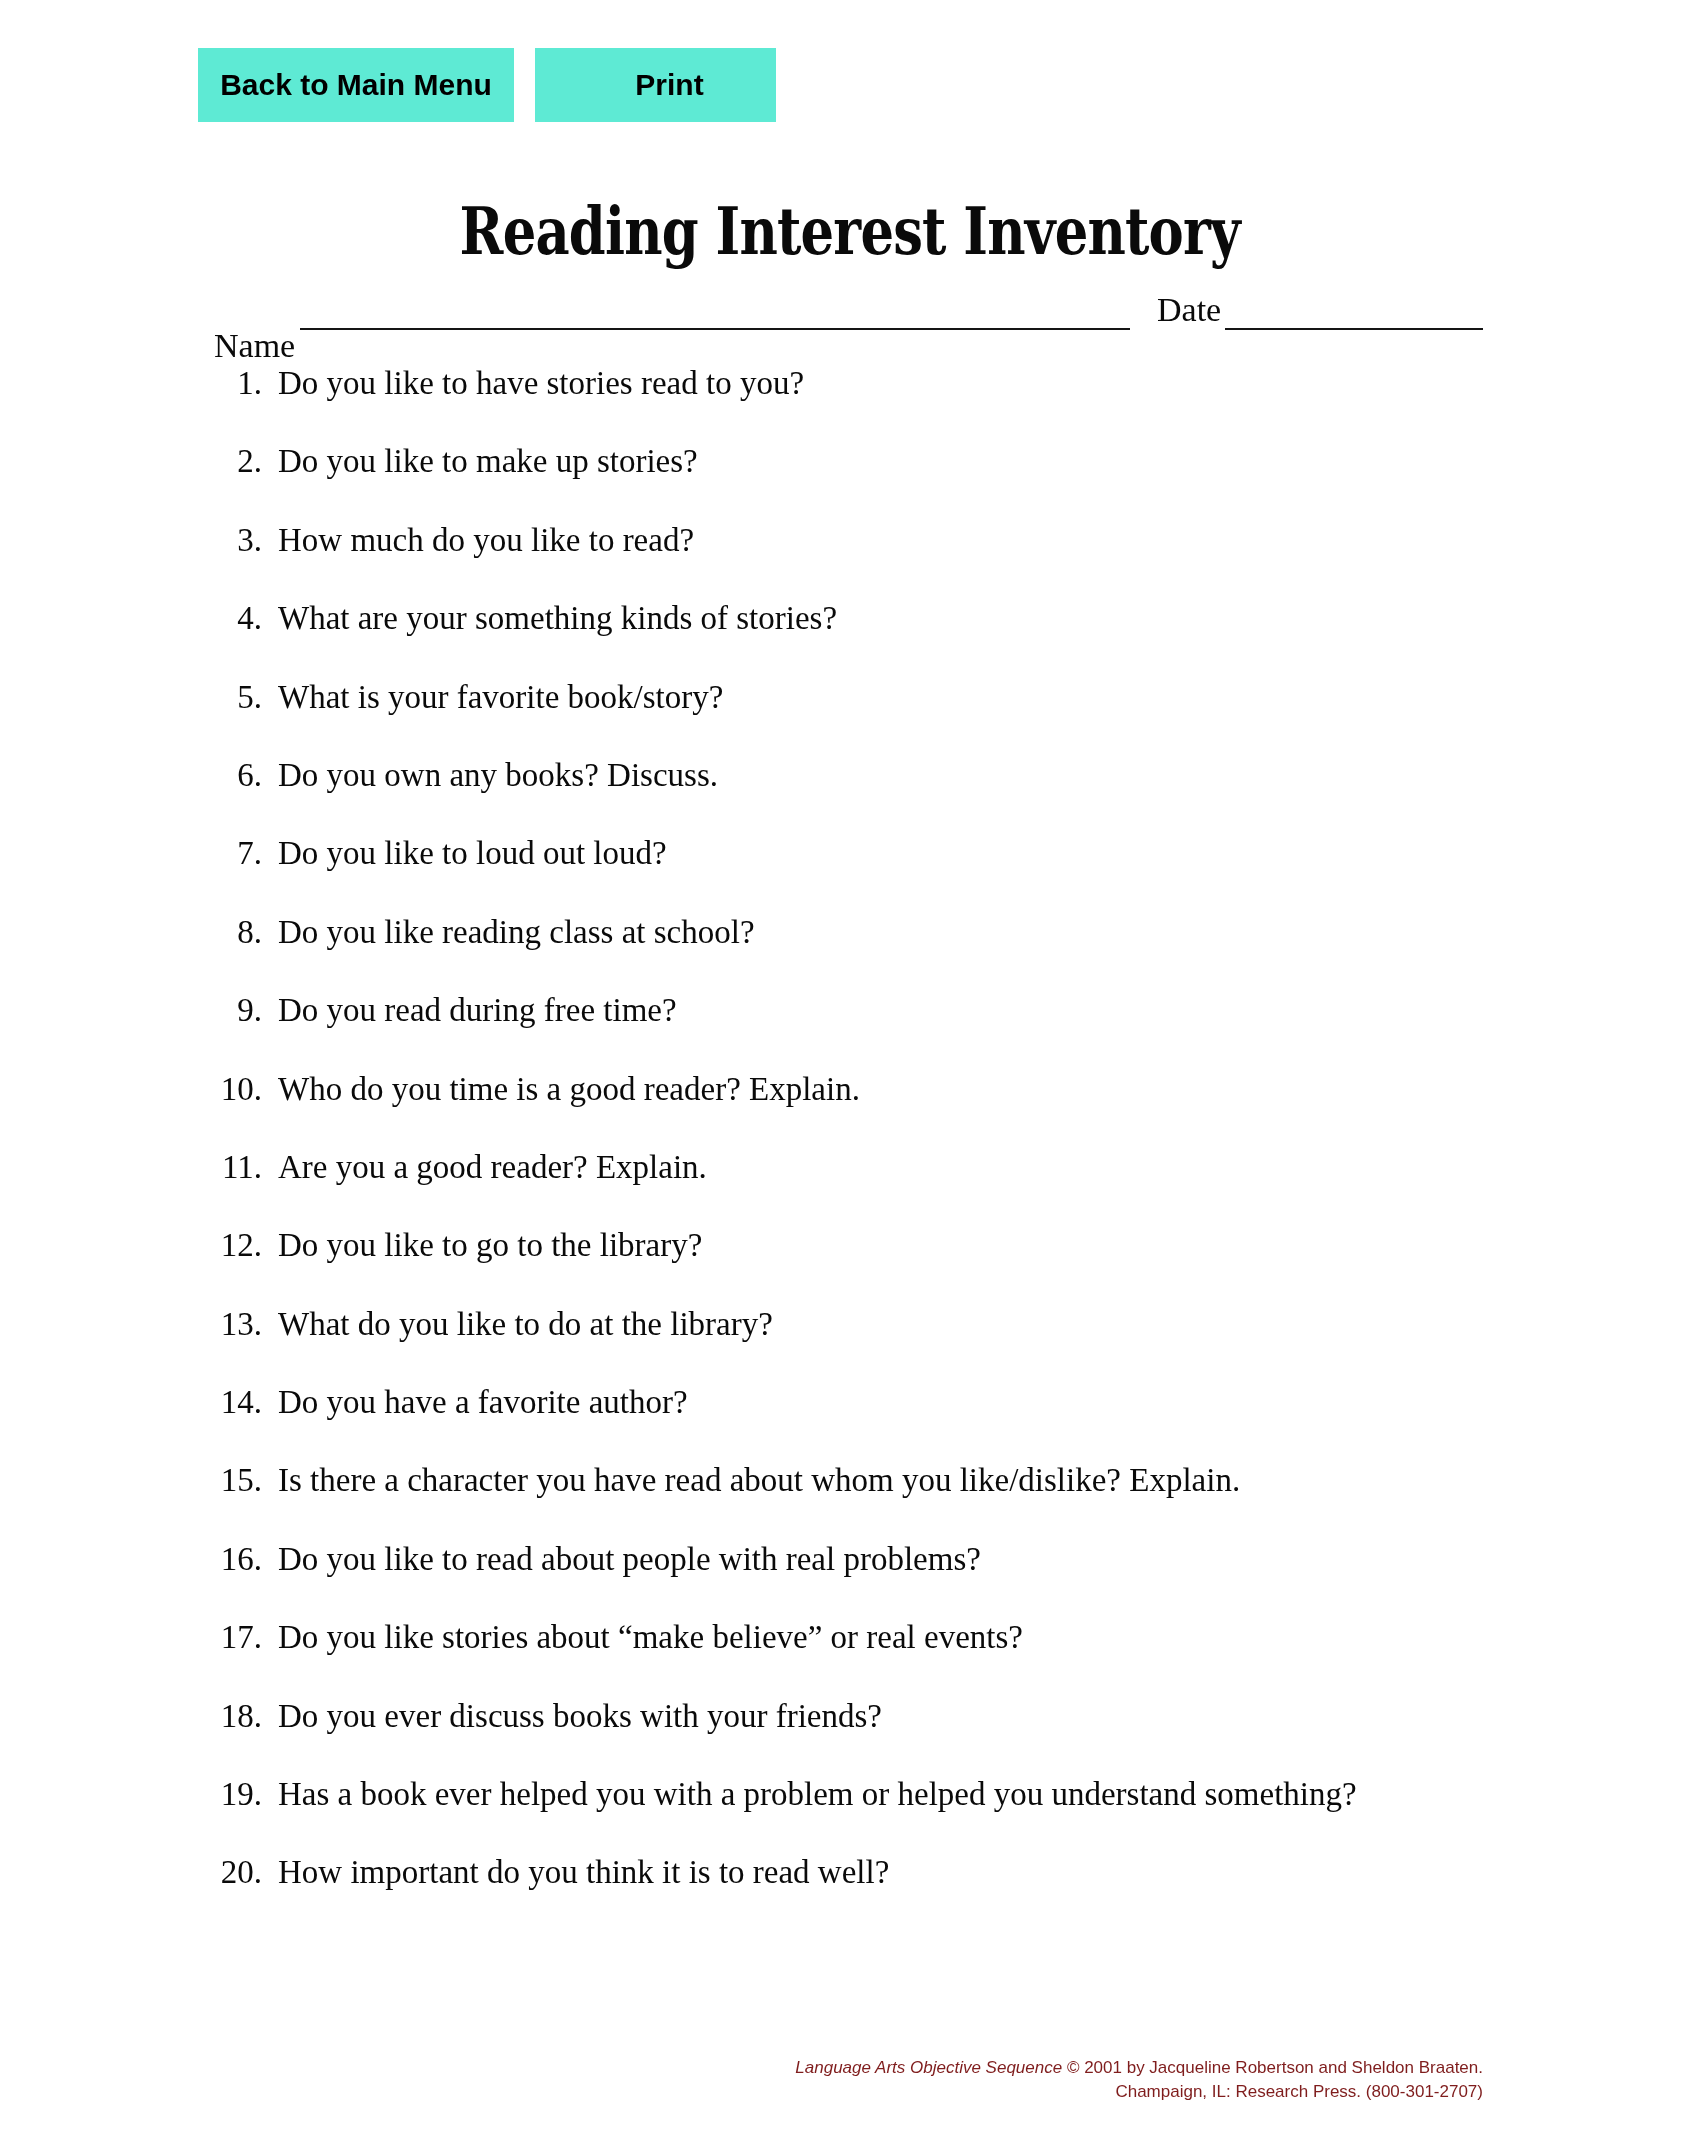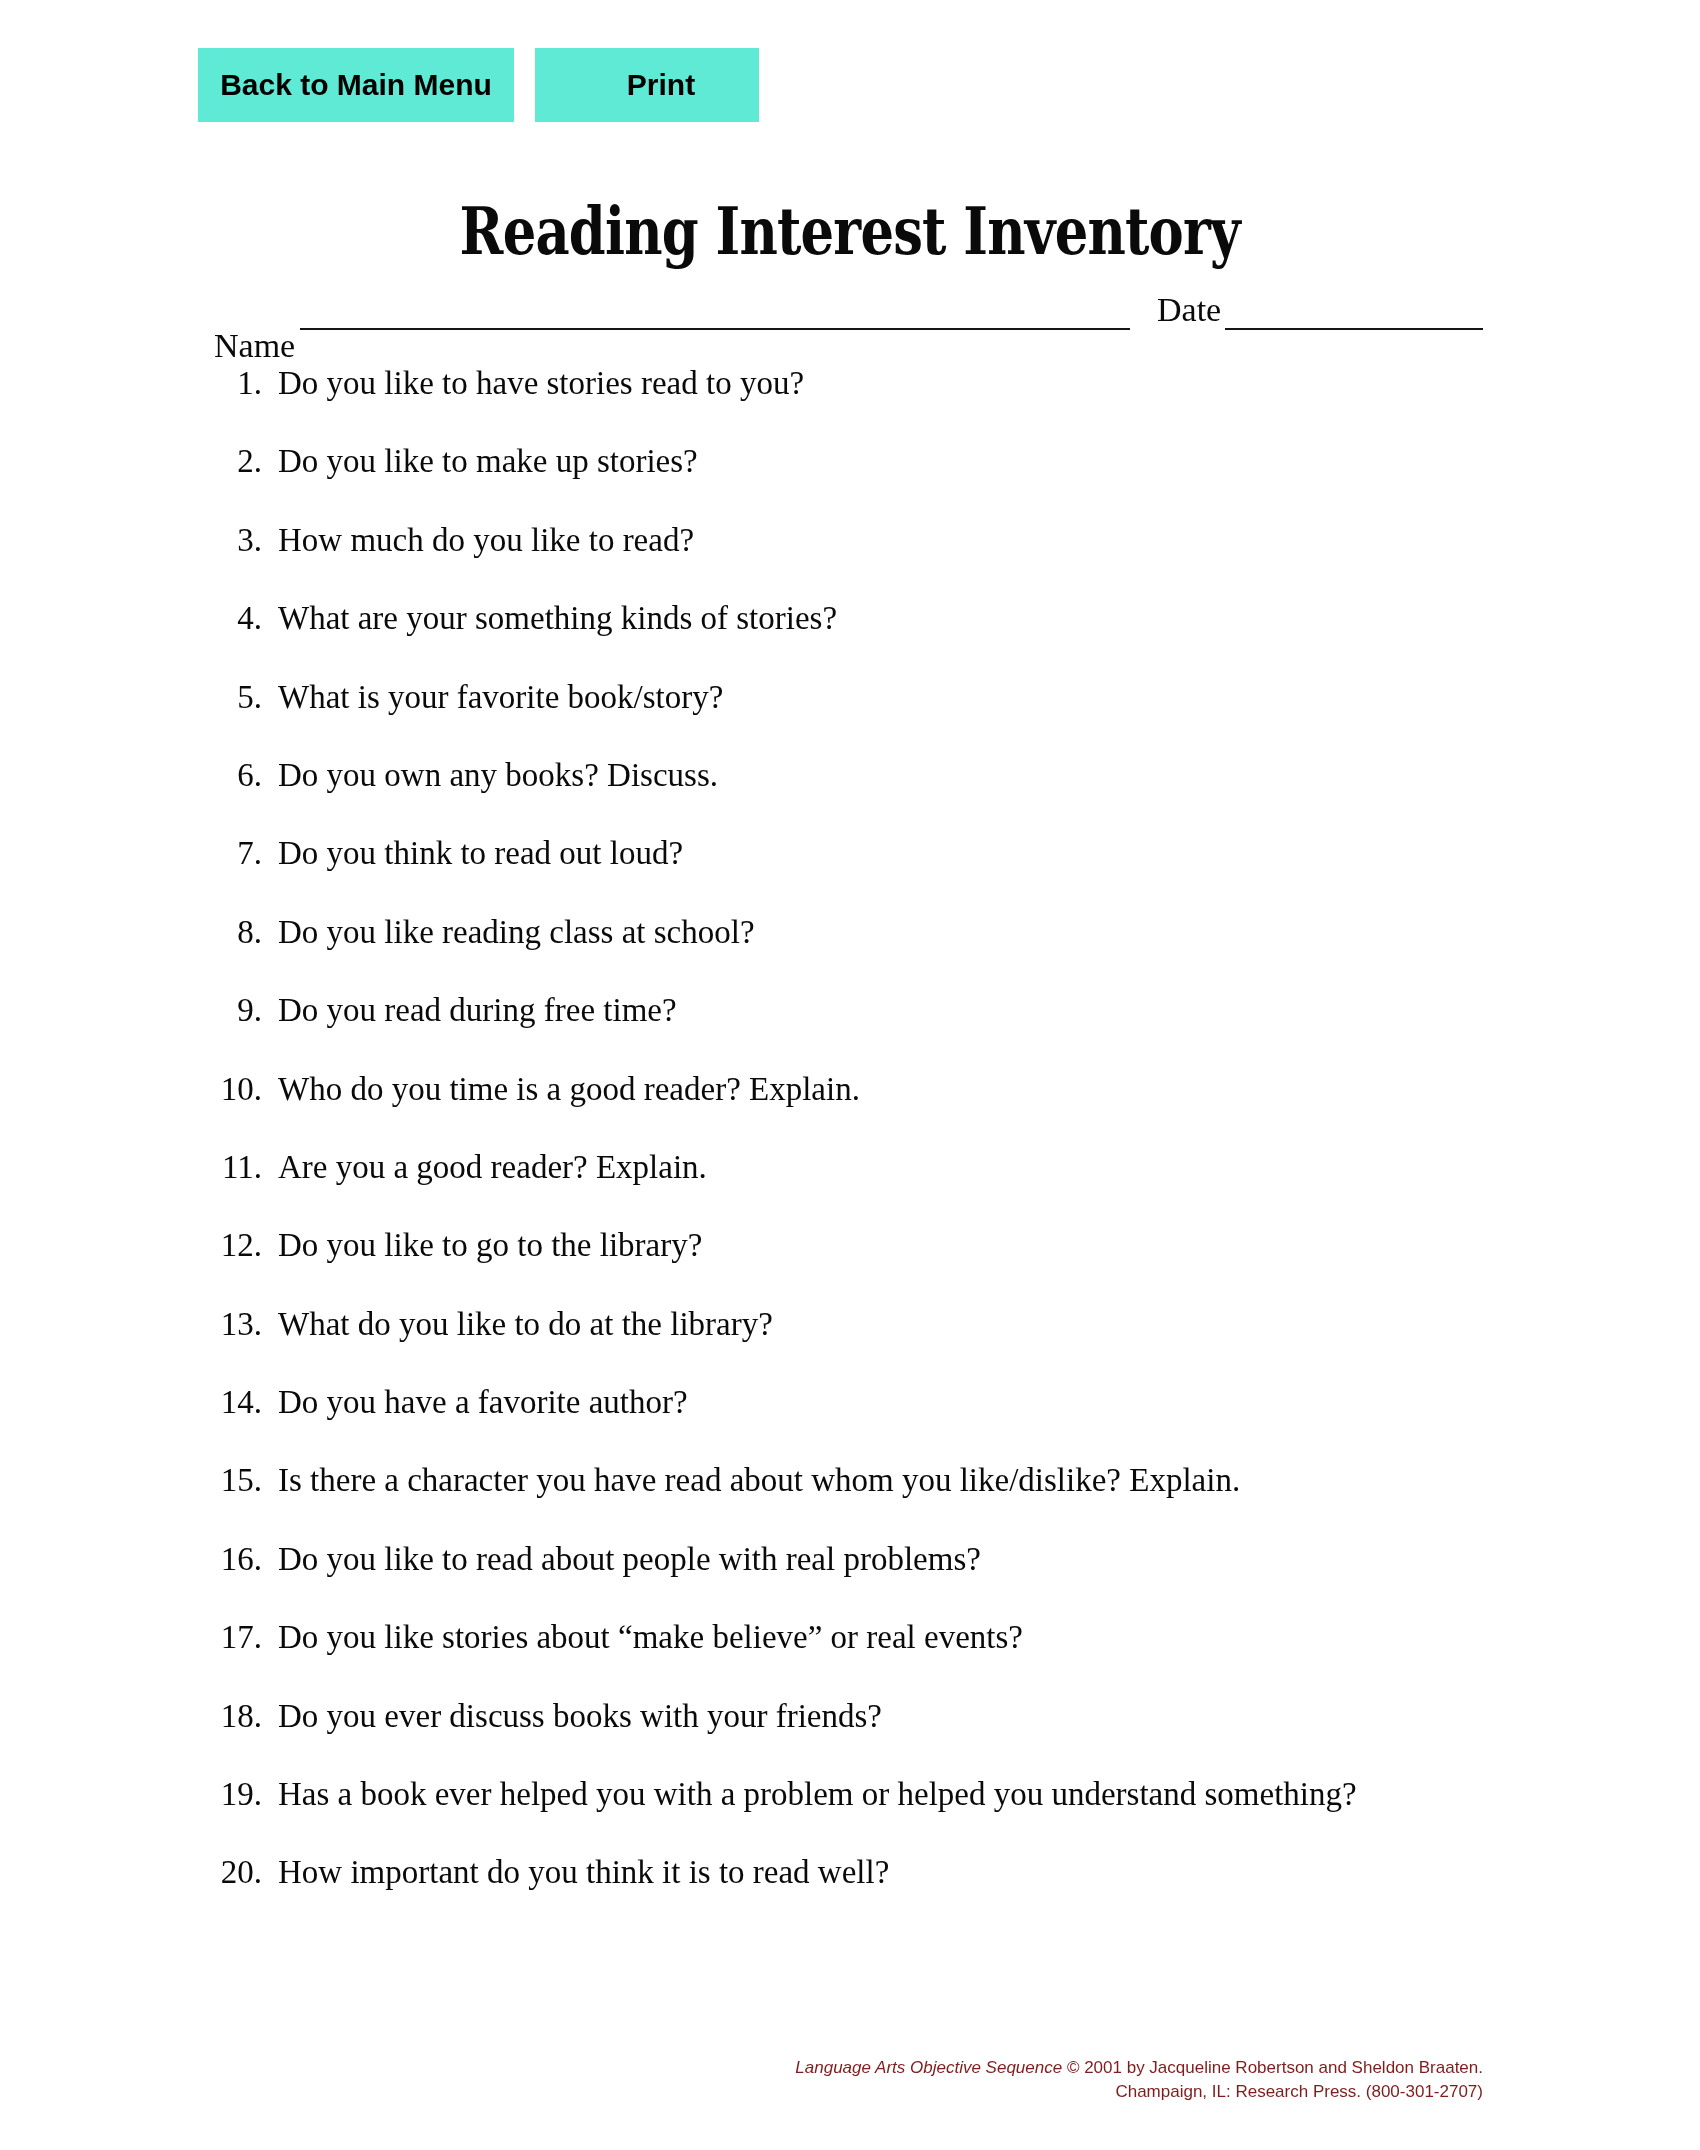--- a/index.html
+++ b/index.html
@@ -16,21 +16,21 @@
     background:#5eead4;
     color:#000000;
     font-family:"Liberation Sans", sans-serif;
     font-weight:bold;
     font-size:30px;
     display:flex; align-items:center; justify-content:center;
     border:none; cursor:pointer;
     user-select:none;
   }
   #back-btn  { left:198px; top:48px; width:316px; height:74px; }
-  #print-btn { left:535px; top:48px; width:224px; height:74px;padding-left:34px; }
+  #print-btn { left:535px; top:48px; width:241px; height:74px;padding-left:34px; }
 
   .page-title {
     position:absolute; left:0; top:186px; width:1700px;
     text-align:center;
     font-family:"DejaVu Serif", serif;
     font-weight:bold;
     font-size:66px;
     line-height:90px;
     white-space:nowrap;
   }
@@ -75,21 +75,21 @@
 <div class="field-label" id="date-label">Date</div>
 <div class="rule" id="date-rule"></div>
 
 <div class="questions">
   <div class="q-row"><span class="q-num">1.</span><span class="q-text">Do you like to have stories read to you?</span></div>
   <div class="q-row"><span class="q-num">2.</span><span class="q-text">Do you like to make up stories?</span></div>
   <div class="q-row"><span class="q-num">3.</span><span class="q-text">How much do you like to read?</span></div>
   <div class="q-row"><span class="q-num">4.</span><span class="q-text">What are your something kinds of stories?</span></div>
   <div class="q-row"><span class="q-num">5.</span><span class="q-text">What is your favorite book/story?</span></div>
   <div class="q-row"><span class="q-num">6.</span><span class="q-text">Do you own any books? Discuss.</span></div>
-  <div class="q-row"><span class="q-num">7.</span><span class="q-text">Do you think to read out loud?</span></div>
+  <div class="q-row"><span class="q-num">7.</span><span class="q-text">Do you like to loud out loud?</span></div>
   <div class="q-row"><span class="q-num">8.</span><span class="q-text">Do you like reading class at school?</span></div>
   <div class="q-row"><span class="q-num">9.</span><span class="q-text">Do you read during free time?</span></div>
   <div class="q-row"><span class="q-num">10.</span><span class="q-text">Who do you time is a good reader? Explain.</span></div>
   <div class="q-row"><span class="q-num">11.</span><span class="q-text">Are you a good reader? Explain.</span></div>
   <div class="q-row"><span class="q-num">12.</span><span class="q-text">Do you like to go to the library?</span></div>
   <div class="q-row"><span class="q-num">13.</span><span class="q-text">What do you like to do at the library?</span></div>
   <div class="q-row"><span class="q-num">14.</span><span class="q-text">Do you have a favorite author?</span></div>
   <div class="q-row"><span class="q-num">15.</span><span class="q-text">Is there a character you have read about whom you like/dislike? Explain.</span></div>
   <div class="q-row"><span class="q-num">16.</span><span class="q-text">Do you like to read about people with real problems?</span></div>
   <div class="q-row"><span class="q-num">17.</span><span class="q-text">Do you like stories about “make believe” or real events?</span></div>

